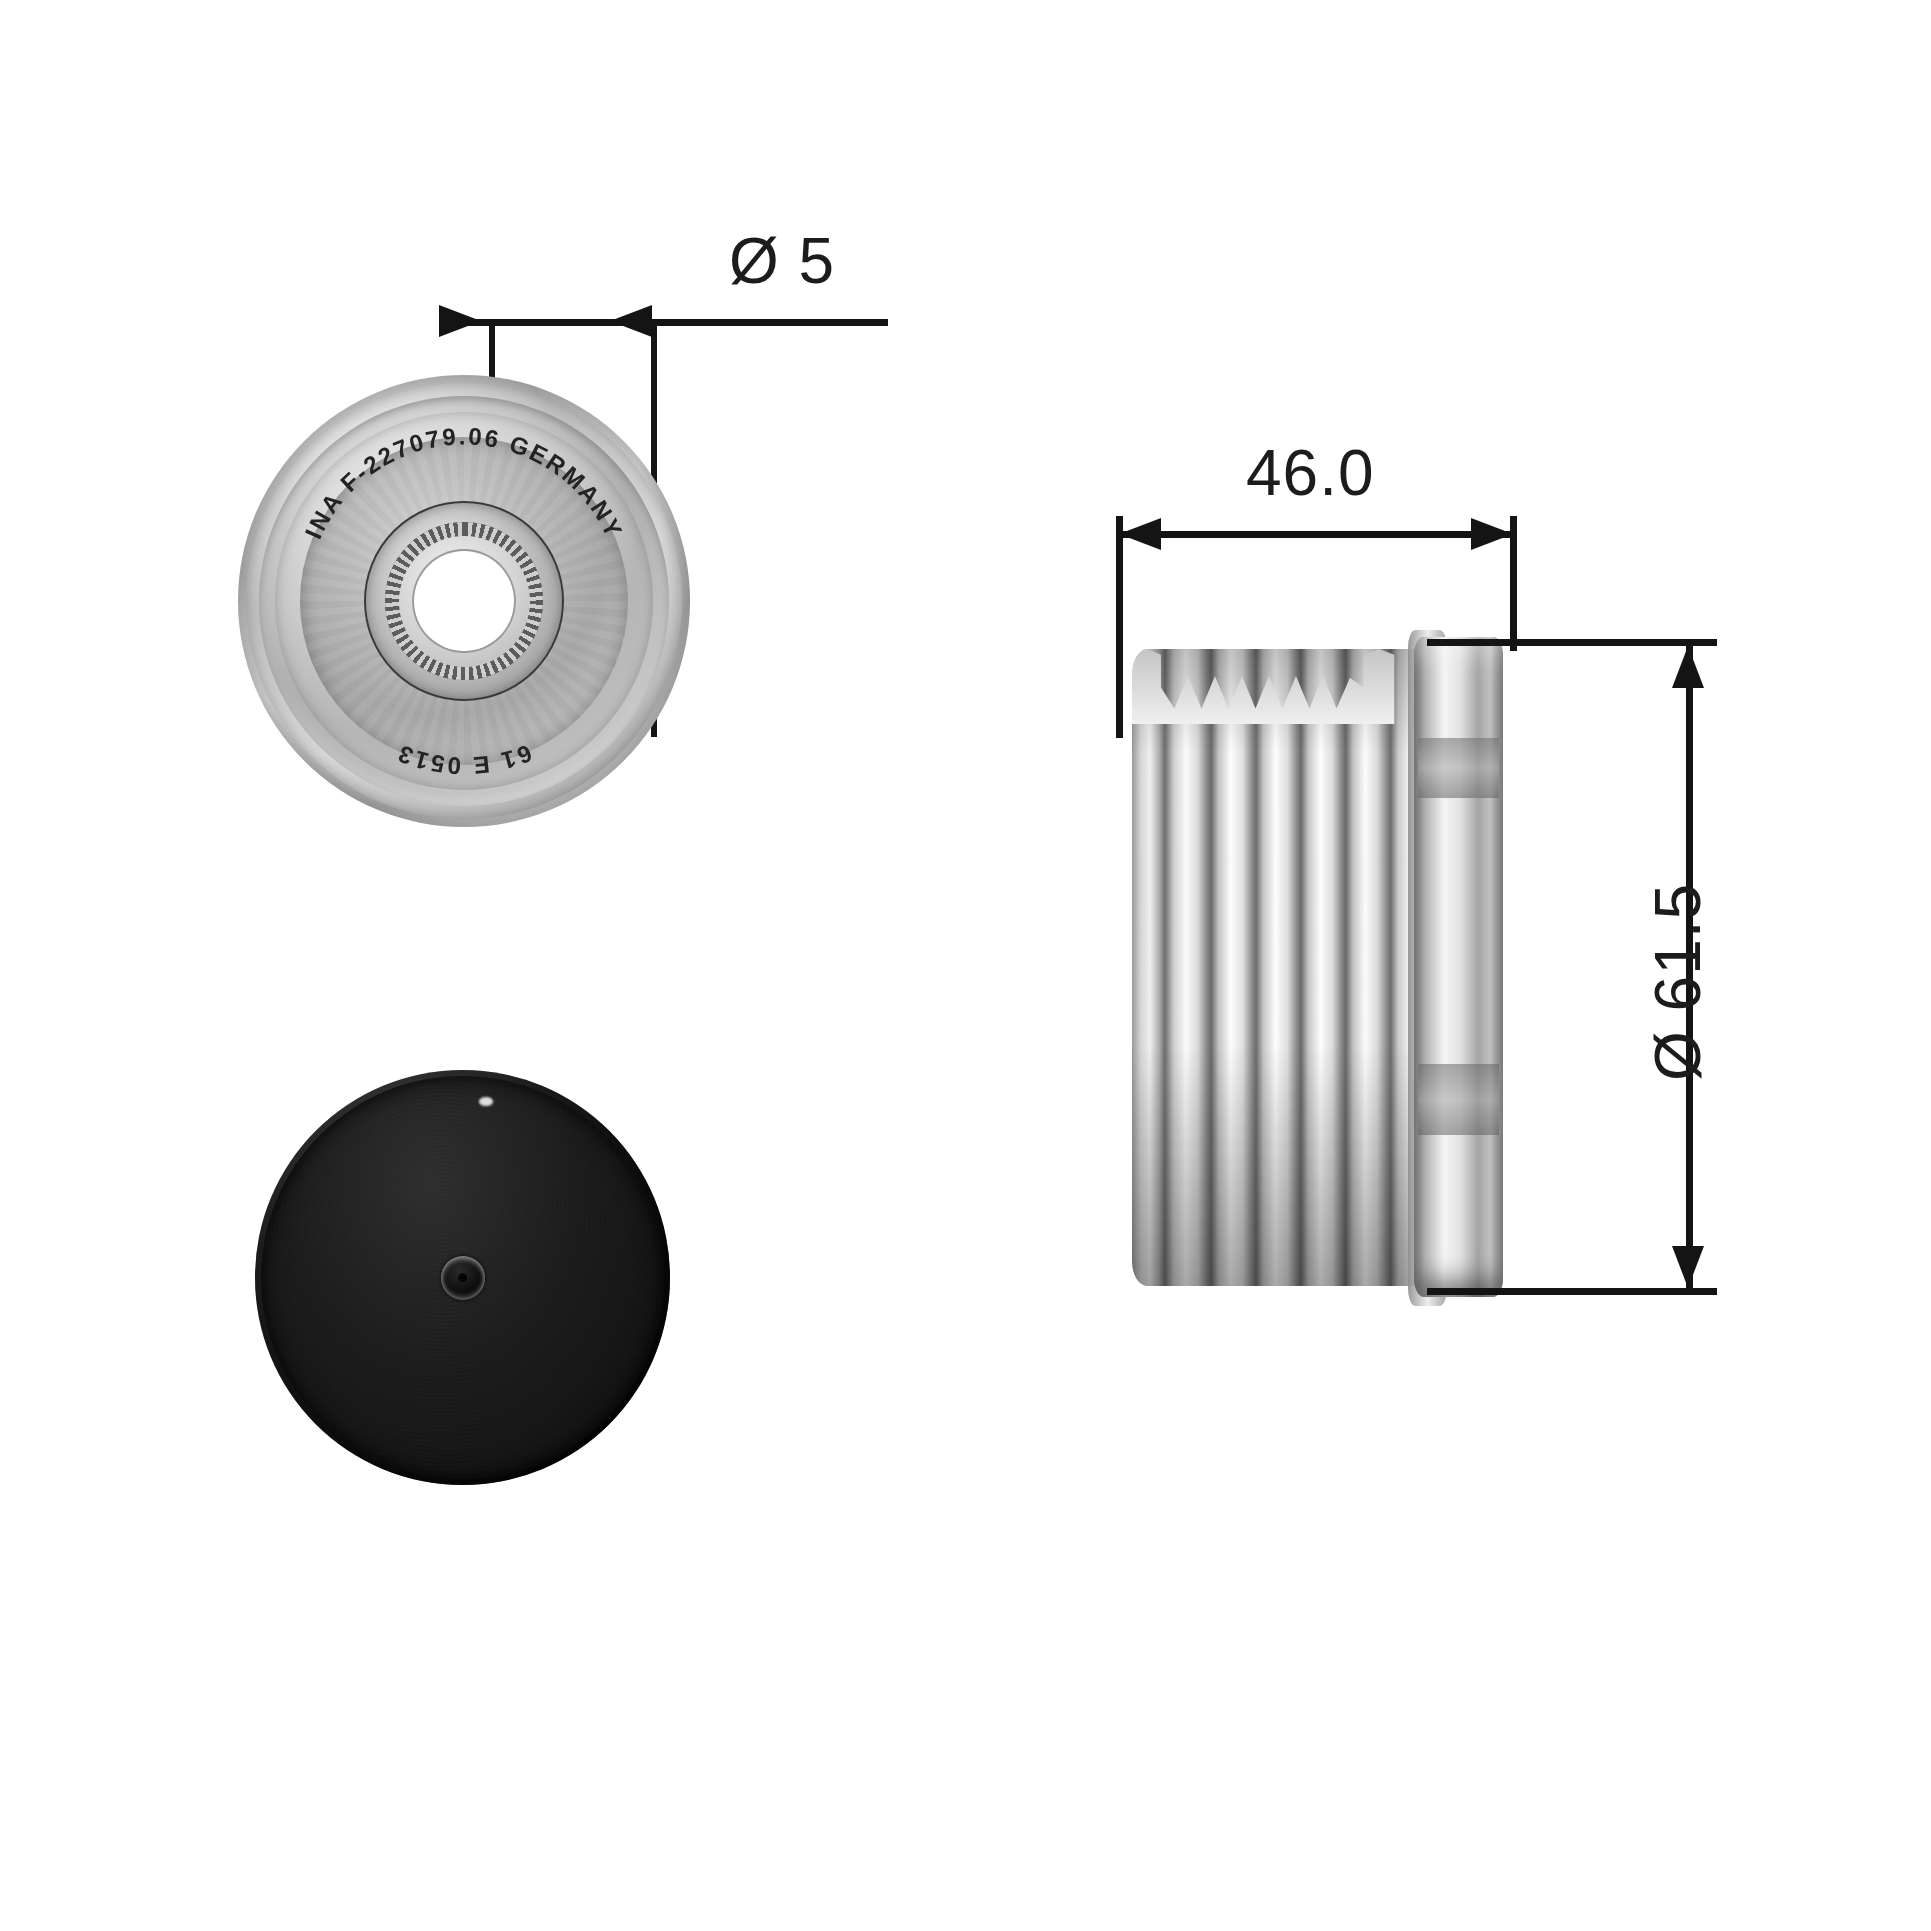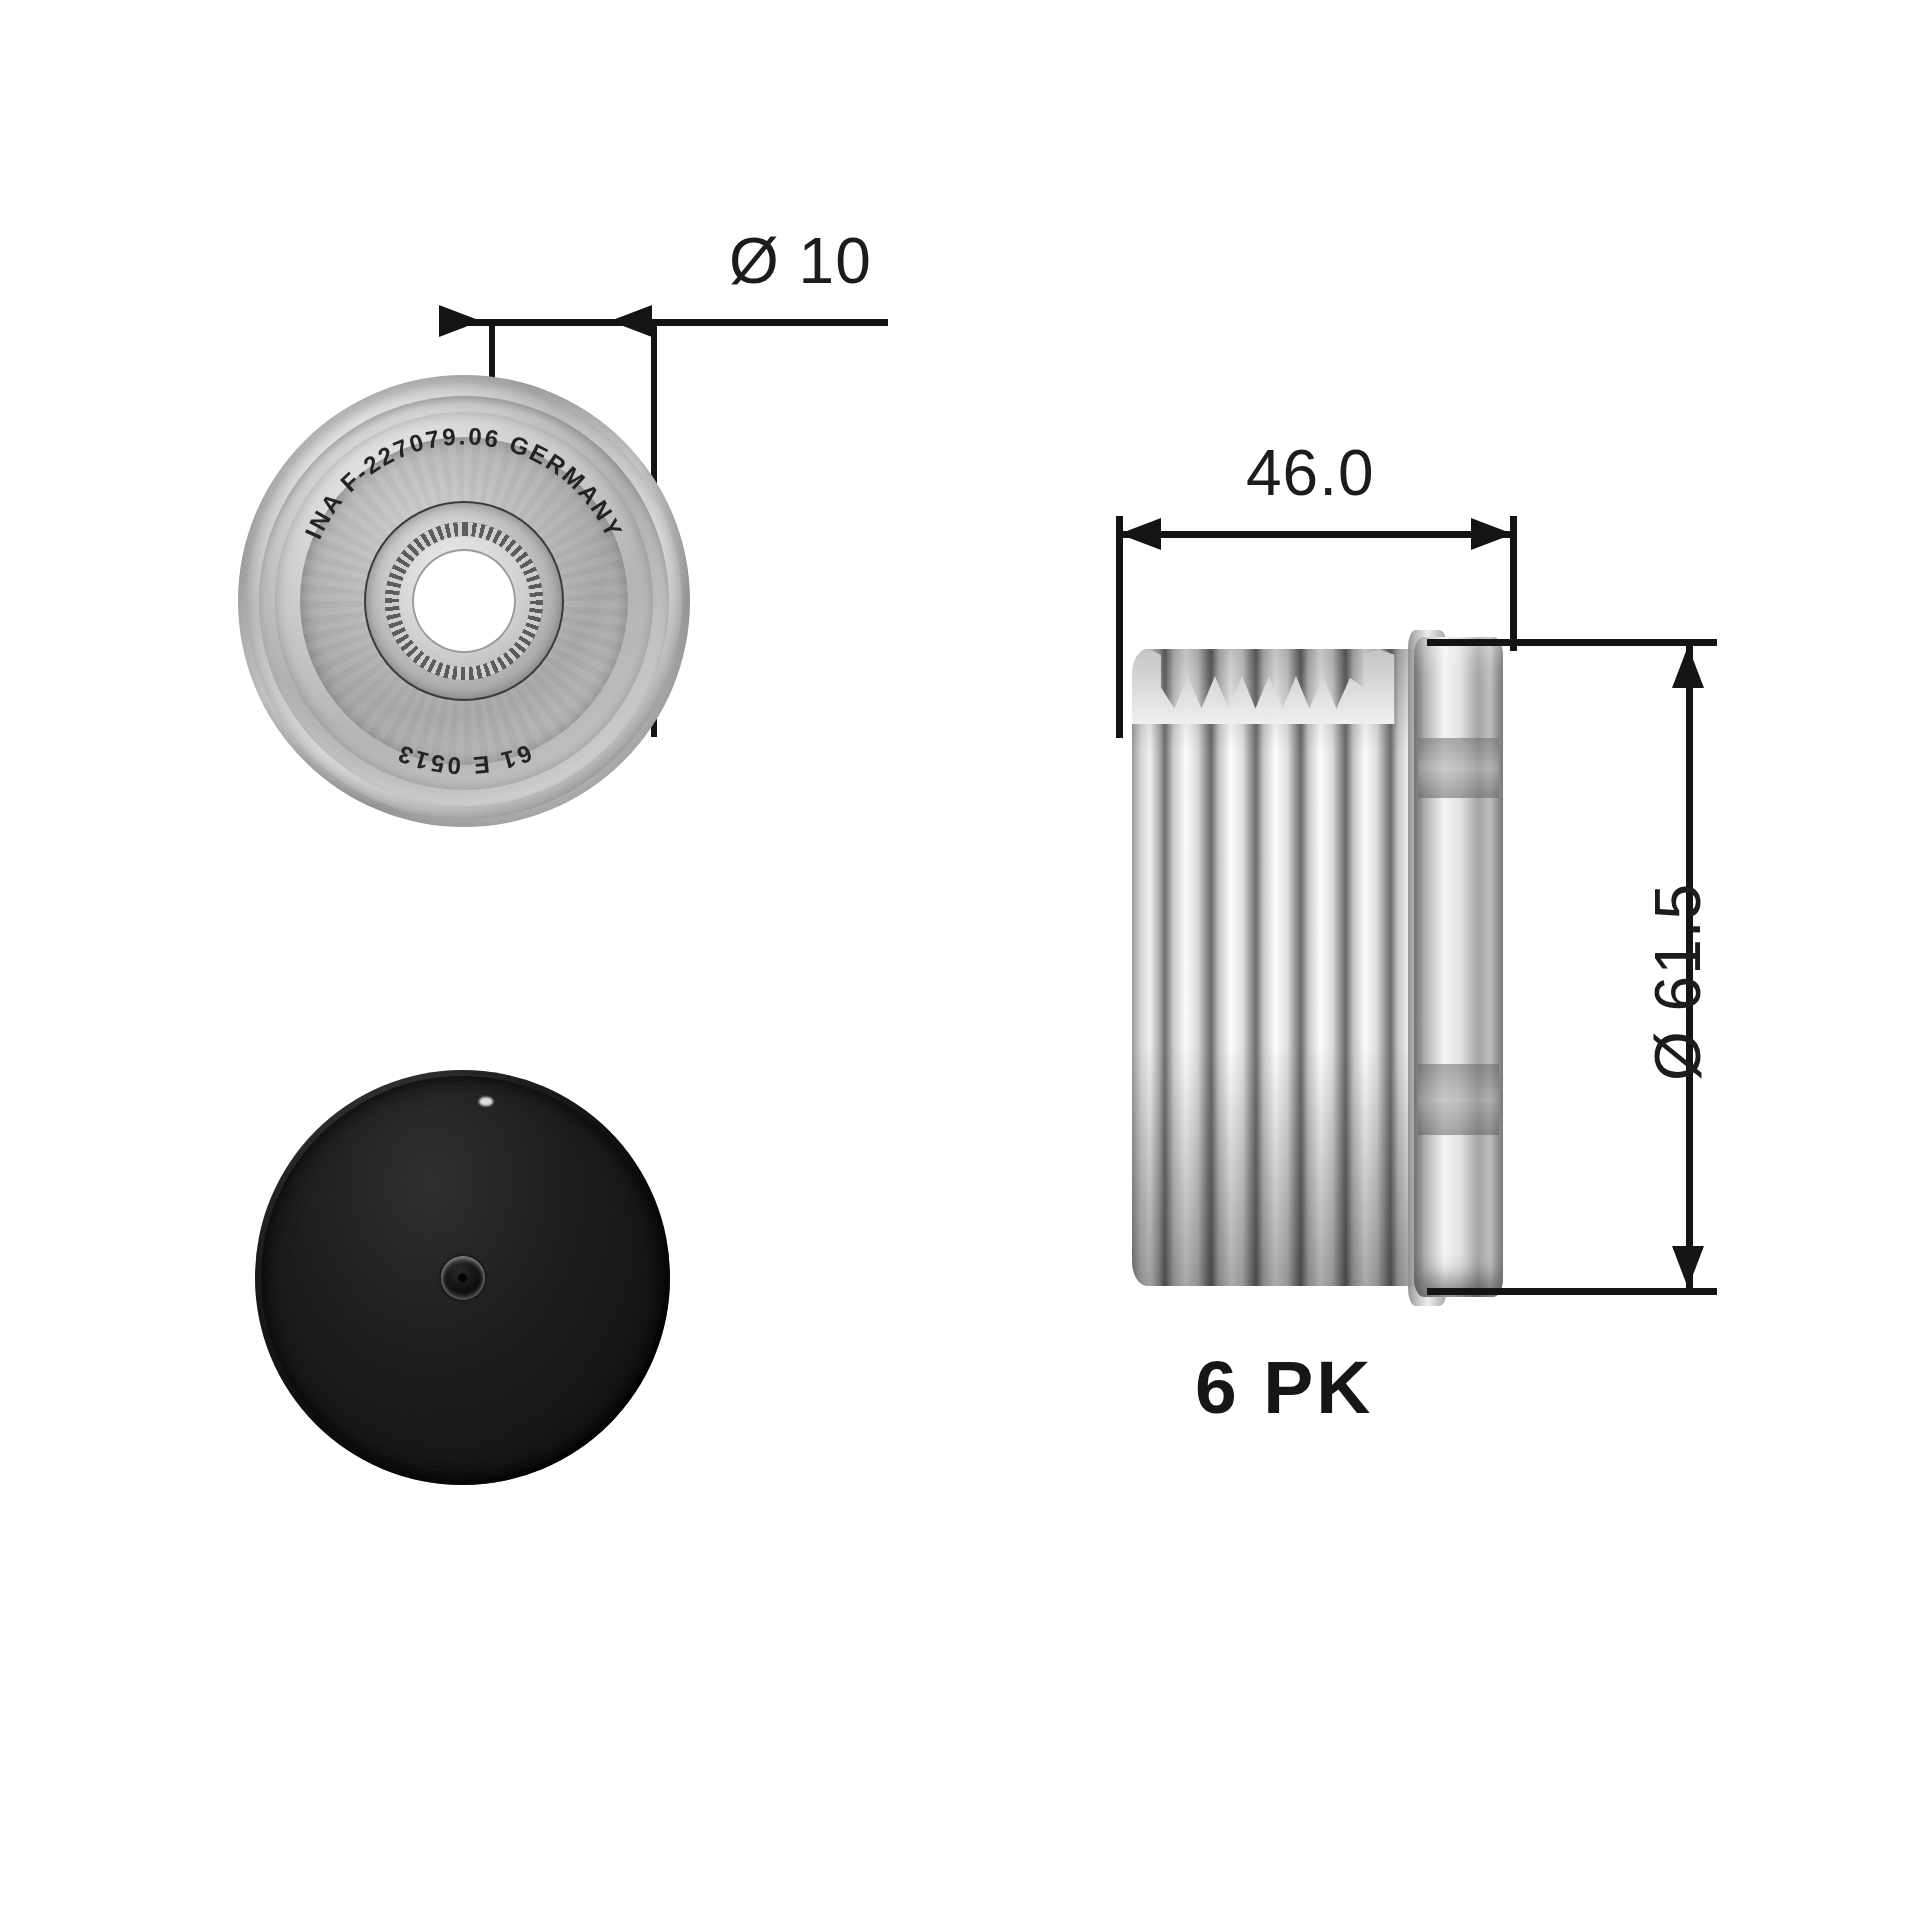--- a/index.html
+++ b/index.html
@@ -128,21 +128,21 @@
 
   
   .label-6pk{position:absolute;font-weight:700;color:#161616;}
   .vert-label{position:absolute;transform-origin:left top;}
 </style>
 </head>
 <body>
 
 <div class="stage">
 
-  <div class="dim-text" style="left:729px;top:224px;font-size:64px;">Ø 10</div>
+  <div class="dim-text" style="left:729px;top:224px;font-size:64px;">Ø 5</div>
 
   <div class="dim-line" style="left:439px;top:319px;width:449px;height:6.8px;"></div>
 
   <div class="arrow arrow-right" style="left:439px;top:305px;"></div>
 
   <div class="arrow arrow-left" style="left:610px;top:305px;"></div>
 
   <div class="ext-line" style="left:489px;top:322px;width:5.8px;height:415px;"></div>
   <div class="ext-line" style="left:651px;top:322px;width:5.8px;height:415px;"></div>
 
@@ -203,16 +203,15 @@
 
   <div class="ext-line" style="left:1427px;top:639px;width:290px;height:6.8px;"></div>
   <div class="ext-line" style="left:1427px;top:1288px;width:290px;height:6.8px;"></div>
 
   <div class="dim-line" style="left:1686px;top:646px;width:6.8px;height:643px;"></div>
   <div class="arrow arrow-up" style="left:1672px;top:646px;"></div>
   <div class="arrow arrow-down" style="left:1672px;top:1246px;"></div>
 
   <div class="dim-text vert-label" style="left:1641px;top:1081px;font-size:64px;transform:rotate(-90deg);">Ø 61.5</div>
 
-  <div class="dim-text label-6pk" style="left:1195px;top:1344px;font-size:75px;letter-spacing:2.9px;">6 PK</div>
 
 </div>
 
 
 </body></html>

